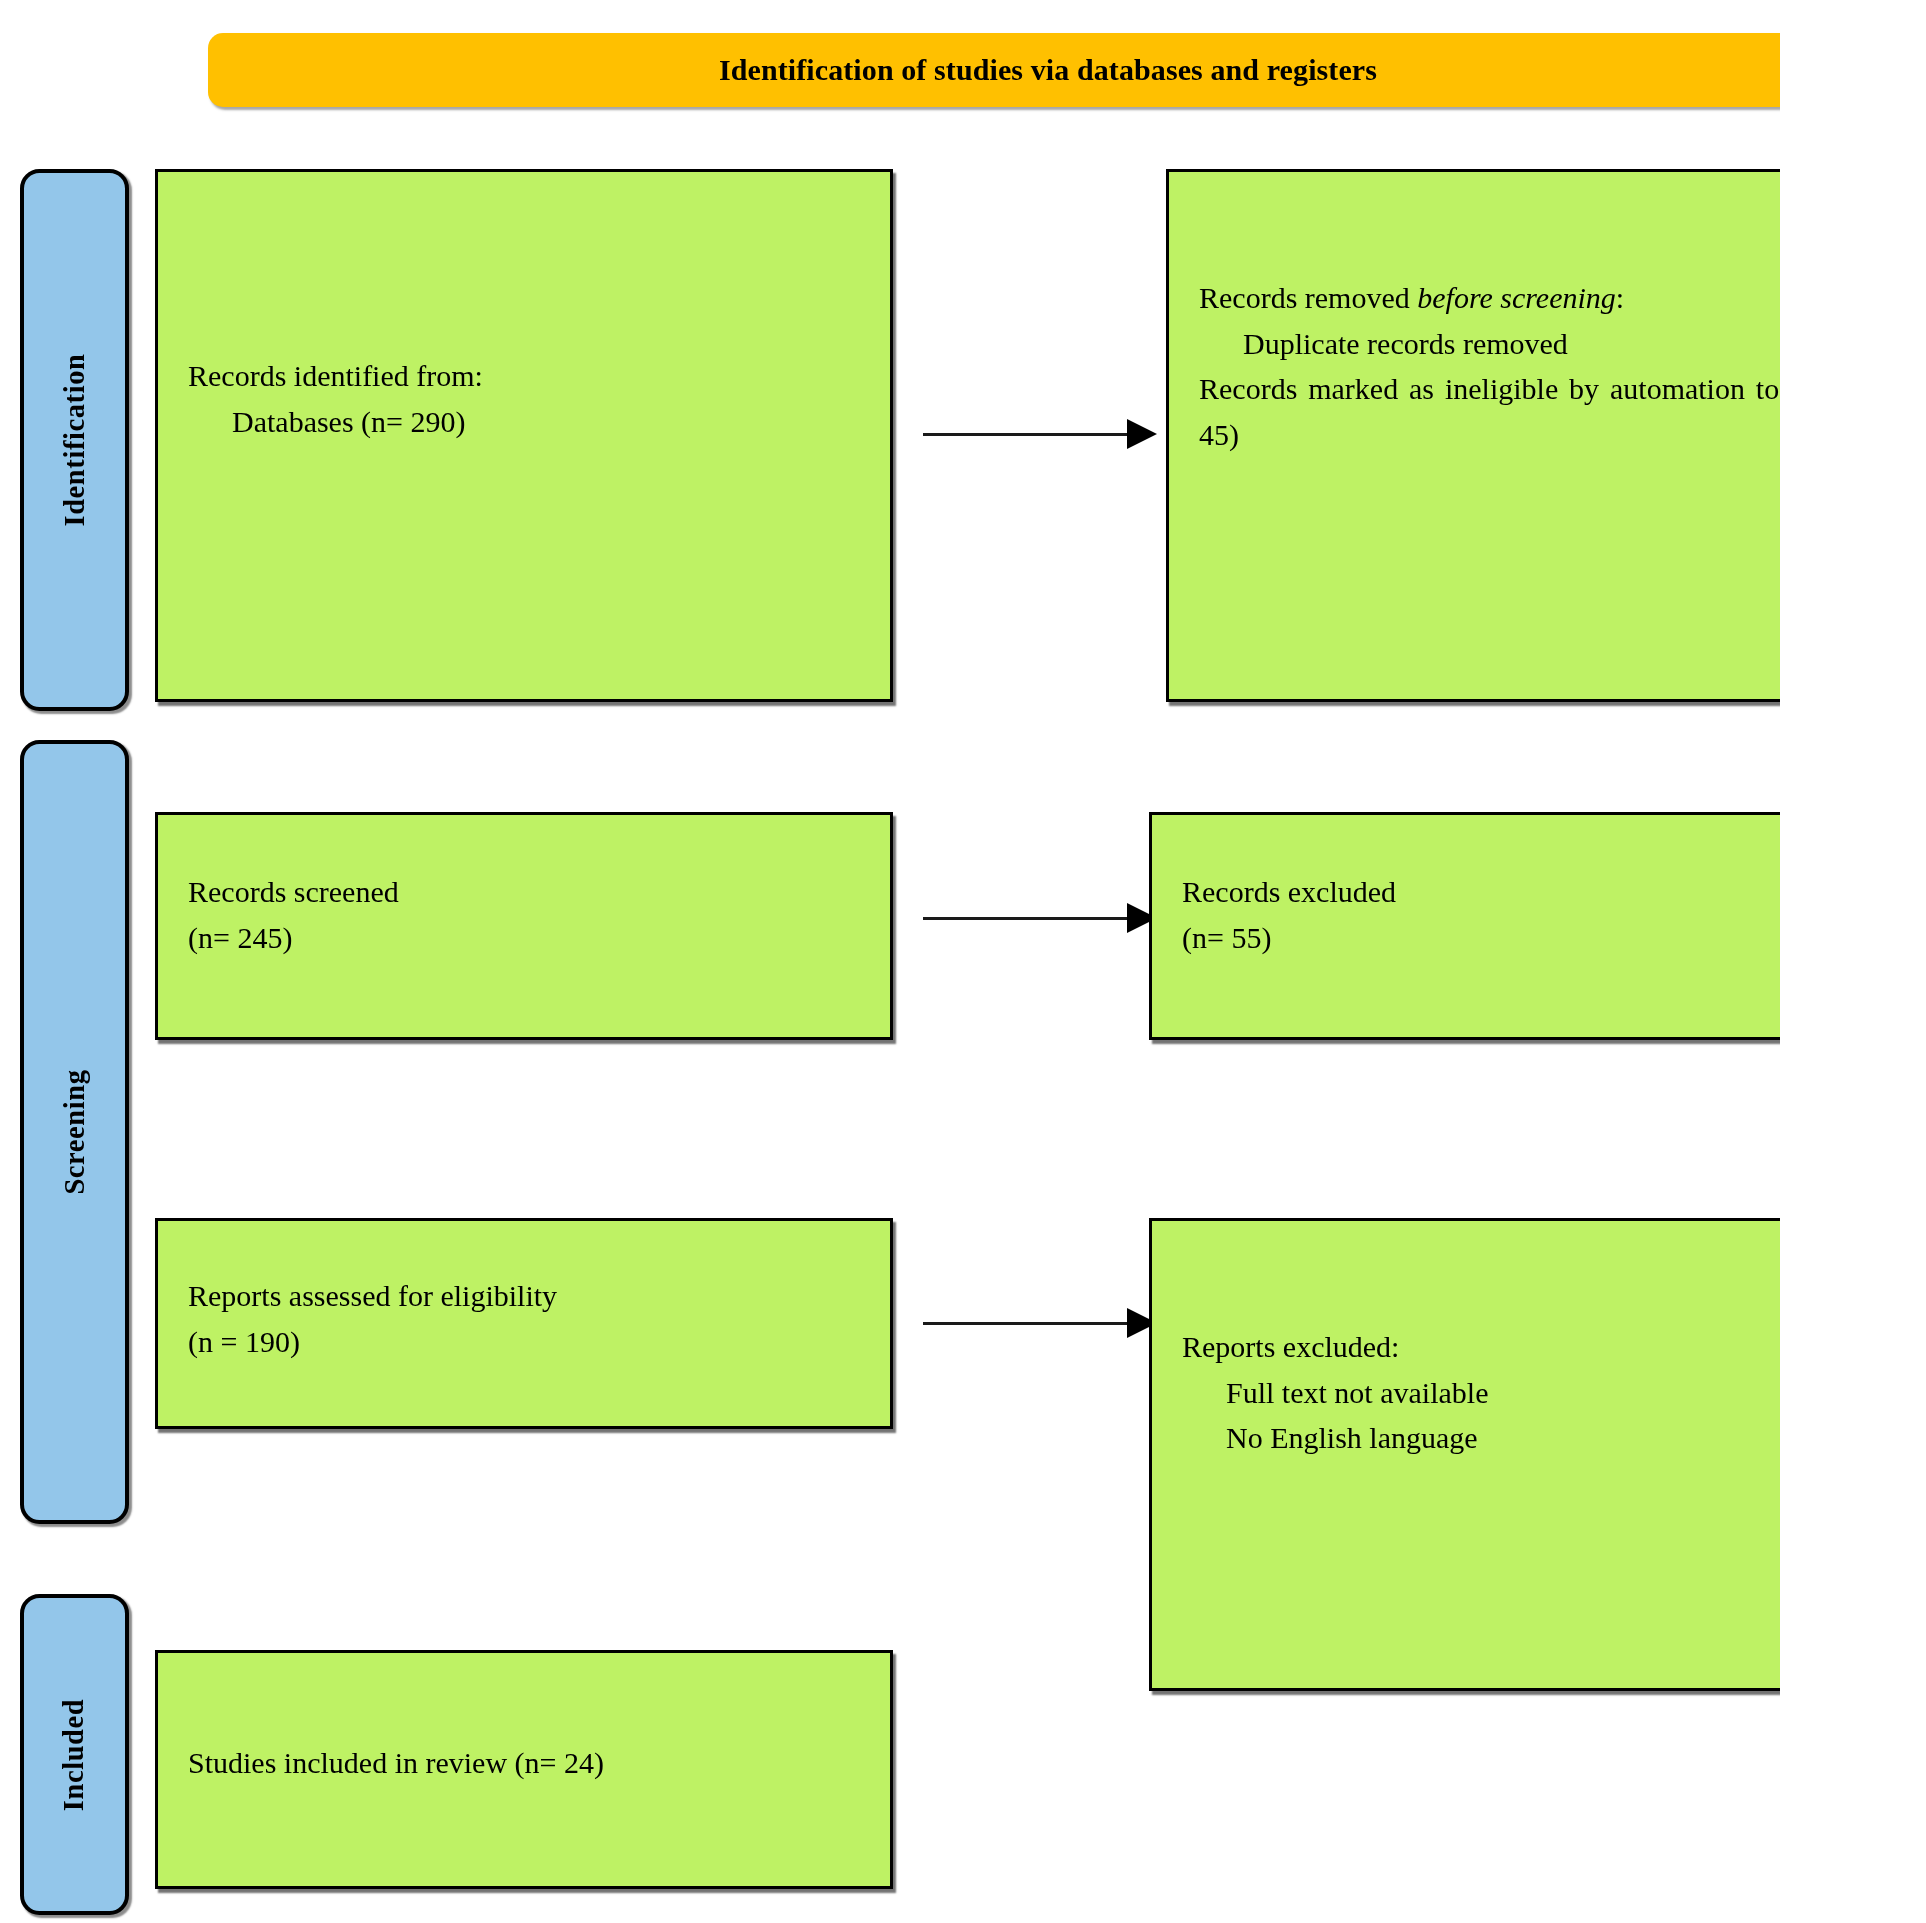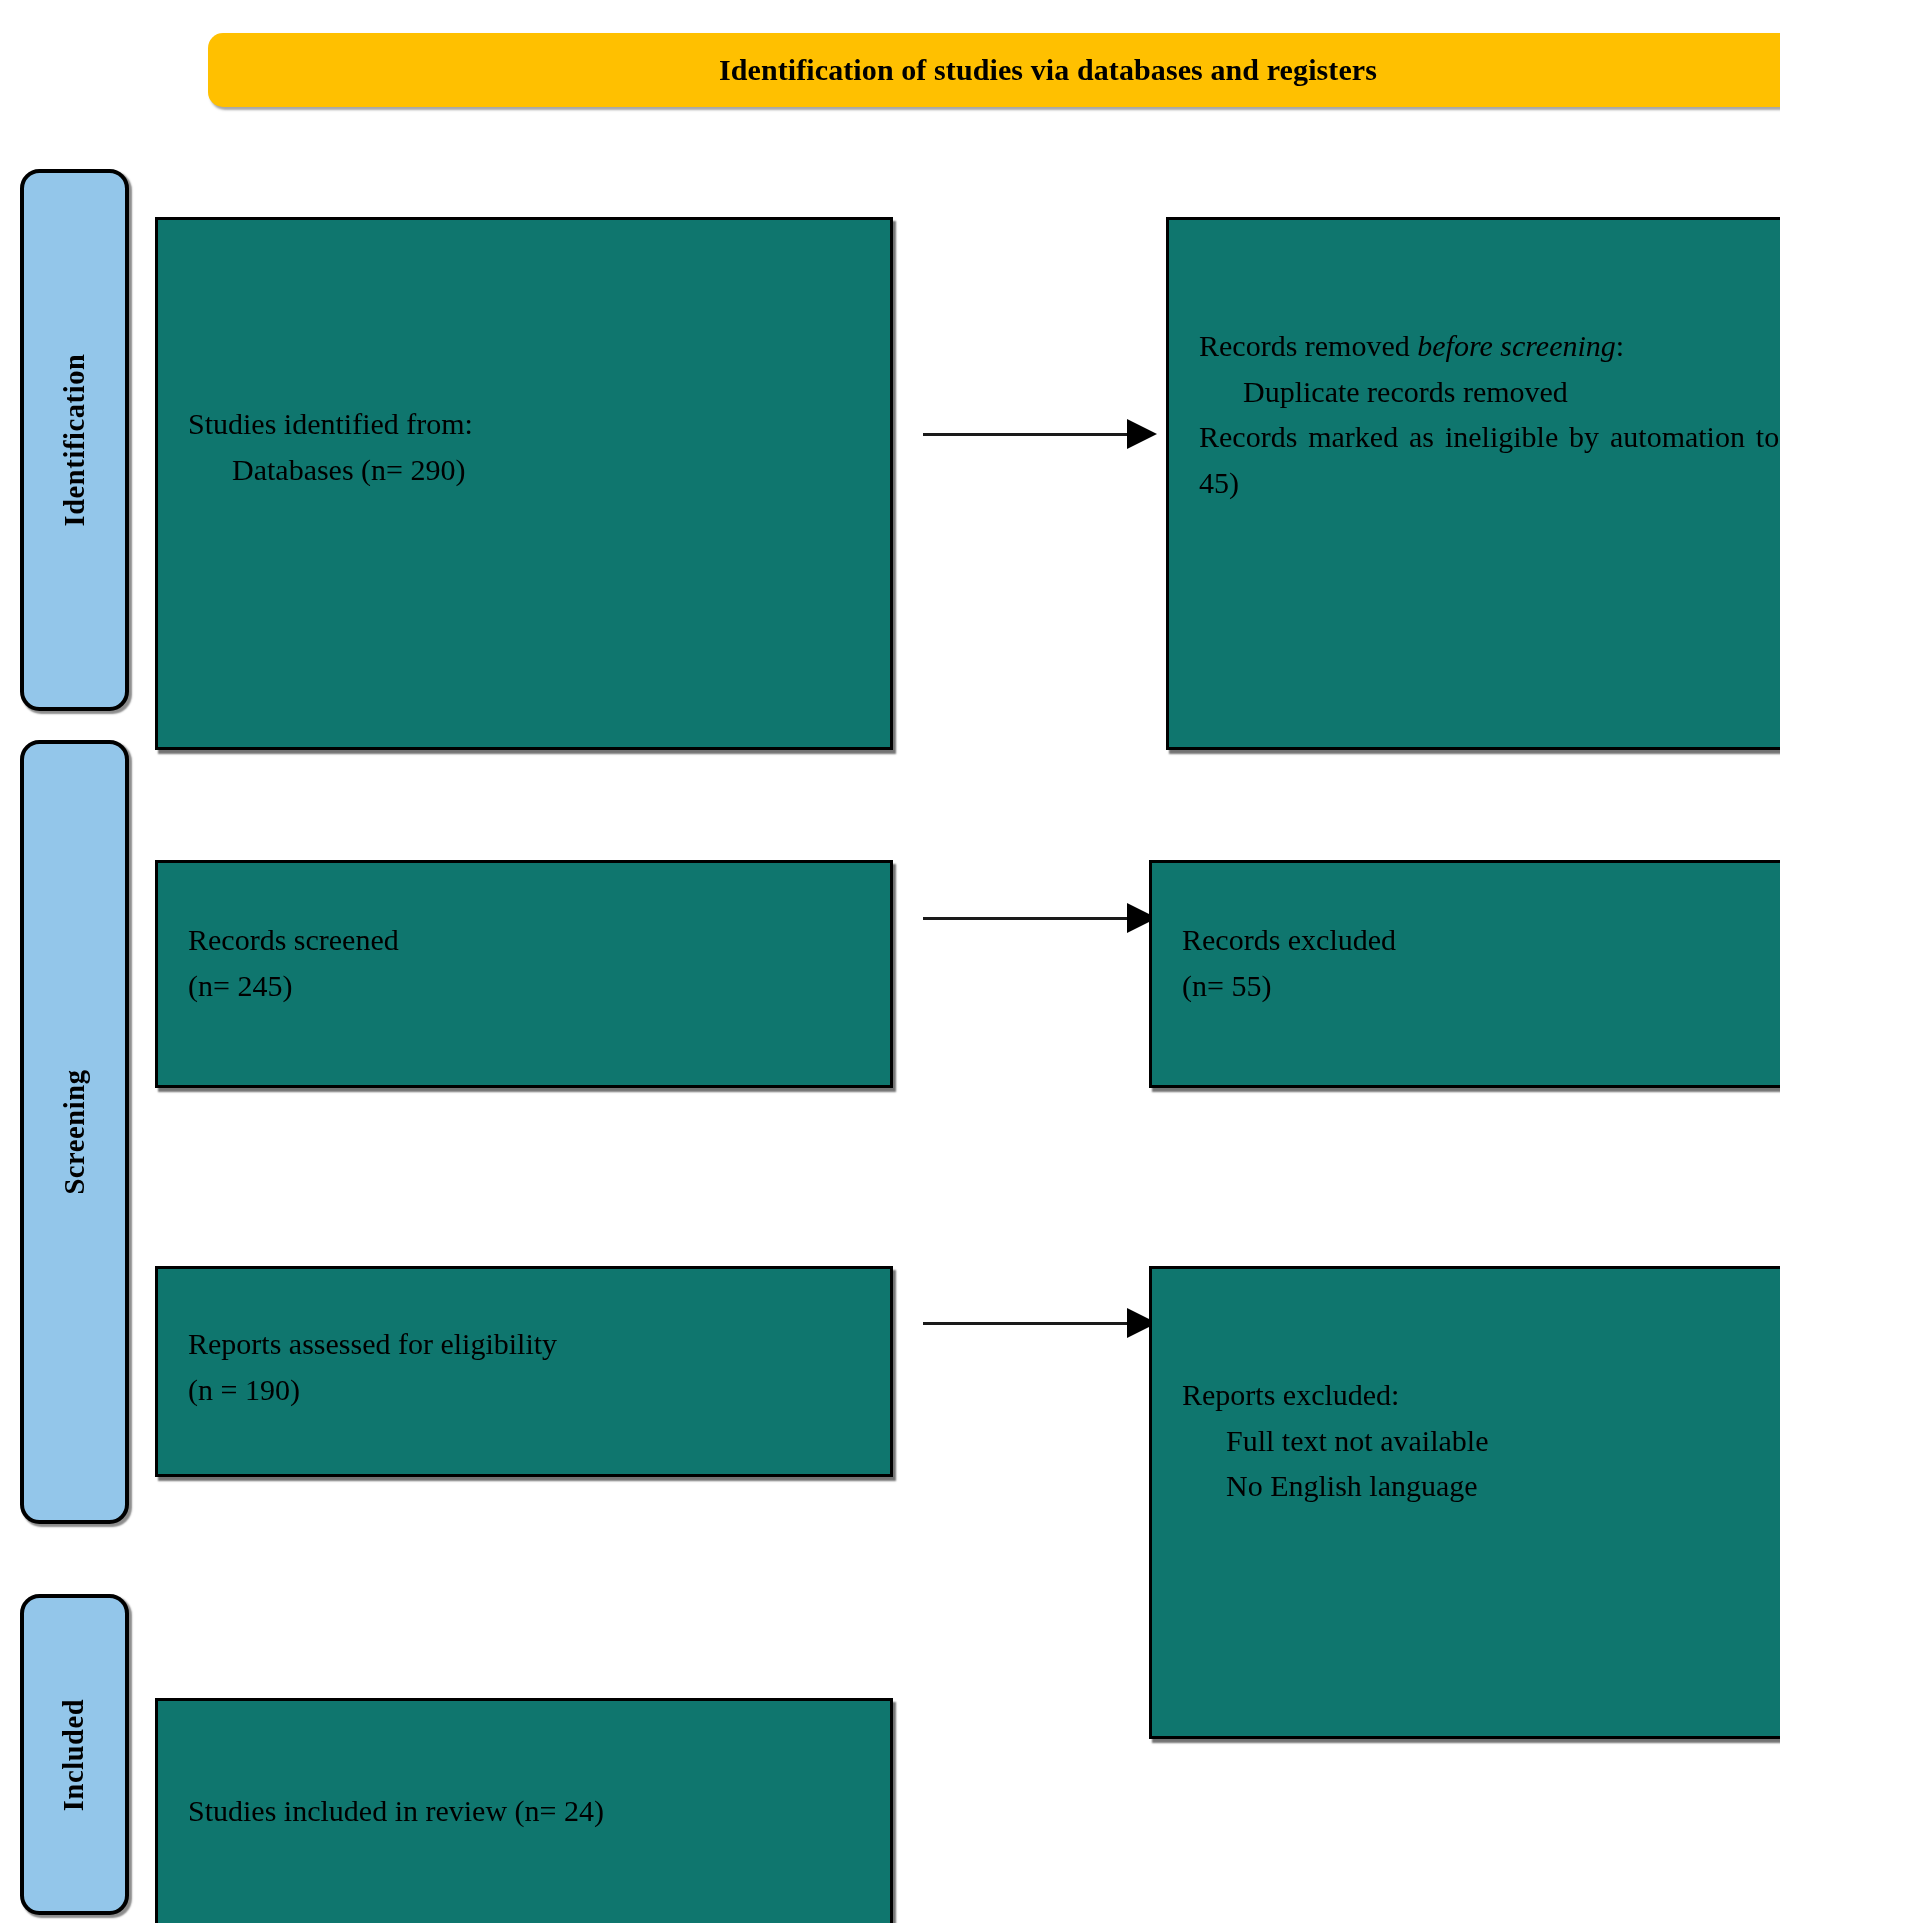--- a/index.html
+++ b/index.html
@@ -54,25 +54,24 @@
     white-space: nowrap;
     font-size: 28.5px;
     font-weight: bold;
     color: #000000;
     letter-spacing: 0.6px;
   }
 
   
   .box {
     position: absolute;
-    background: #0f766e;
+    background: #bef264;
     border: 3.4px solid #000000;
     box-shadow: 3.4px 4px 1.7px rgba(0,0,0,0.55);
     box-sizing: border-box;
-    margin-top: 48px;
   }
   .box-text {
     position: absolute;
     left: 30px;
     right: 25px;
     font-size: 30px;
     line-height: 1.52;
     color: #000000;
   }
   .box-text.justified { text-align: justify; }
@@ -117,21 +116,21 @@
   <div class="stage-pill" style="left:20px; top:740px; width:101px; height:776px;">
     <span class="stage-label">Screening</span>
   </div>
 
   <div class="stage-pill" style="left:20px; top:1594px; width:101px; height:313px;">
     <span class="stage-label">Included</span>
   </div>
 
   <div class="box" style="left:155px; top:169px; width:738px; height:533px;">
     <div class="box-text" style="top:181px;">
-      <span>Studies identified from:</span>
+      <span>Records identified from:</span>
       <span class="indent">Databases (n= 290)</span>
     </div>
   </div>
 
   <div class="arrow" style="left:923px; top:433px; width:234px;">
     <div class="arrow-shaft" style="width:204px;"></div>
     <div class="arrow-head" style="left:204px;"></div>
   </div>
 
   <div class="box" style="left:1166px; top:169px; width:729px; height:533px;">

